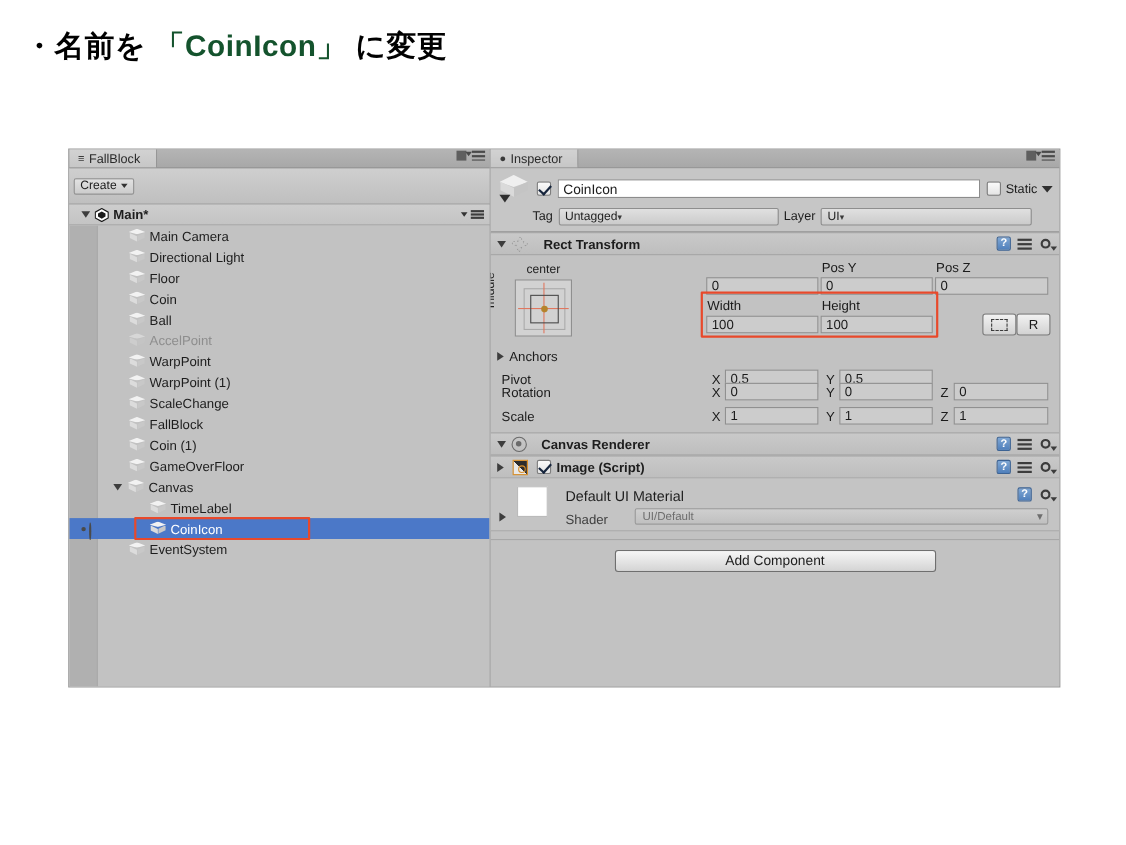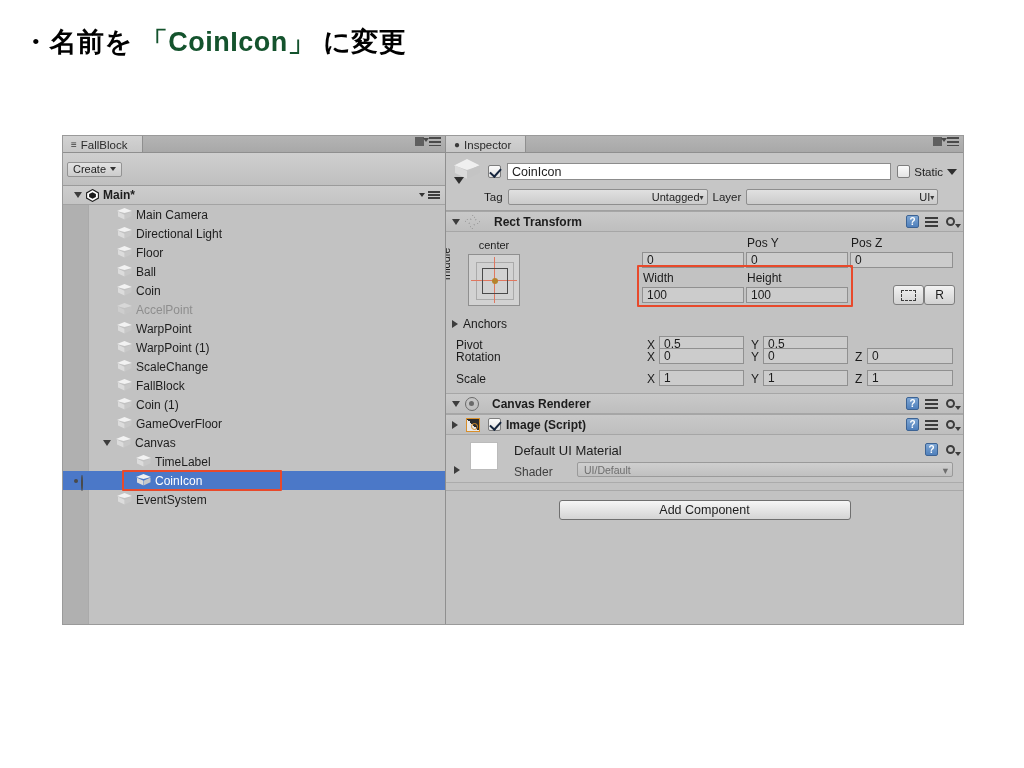--- a/index.html
+++ b/index.html
@@ -301,21 +301,21 @@
   .go-header-row2 {
     display: flex; align-items: center; gap: 5px;
     margin-top: 4px; padding-left: 32px;
   }
   .lbl { font-size: 11.5px; color: #1d1d1d; }
   .popup {
     height: 16px;
     background: linear-gradient(#e0e0e0,#cbcbcb);
     border: 1px solid #8e8e8e;
     border-radius: 2px;
-    display: flex; align-items: center; justify-content: flex-end;
+    display: flex; align-items: center; justify-content: flex-start;
     padding: 0 3px 0 5px;
     font-size: 11px;
   }
   .updown {
     font-size: 8px; line-height: 7px; color: #3a3a3a; text-align: center;
   }
 
   
   .comp-header {
     height: 21px;
@@ -552,30 +552,30 @@
             </span>
             <span class="row-label">Floor</span>
           </div>
           <div class="tree-row">
             <span class="indent" style="width: 28px;"></span>
             <span class="go-icon">
               <i class="cube-top"></i>
               <i class="cube-l"></i>
               <i class="cube-r"></i>
             </span>
+            <span class="row-label">Coin</span>
+          </div>
+          <div class="tree-row">
+            <span class="indent" style="width: 28px;"></span>
+            <span class="go-icon">
+              <i class="cube-top"></i>
+              <i class="cube-l"></i>
+              <i class="cube-r"></i>
+            </span>
             <span class="row-label">Ball</span>
-          </div>
-          <div class="tree-row">
-            <span class="indent" style="width: 28px;"></span>
-            <span class="go-icon">
-              <i class="cube-top"></i>
-              <i class="cube-l"></i>
-              <i class="cube-r"></i>
-            </span>
-            <span class="row-label">Coin</span>
           </div>
           <div class="tree-row dim">
             <span class="indent" style="width: 28px;"></span>
             <span class="go-icon">
               <i class="cube-top"></i>
               <i class="cube-l"></i>
               <i class="cube-r"></i>
             </span>
             <span class="row-label">AccelPoint</span>
           </div>

